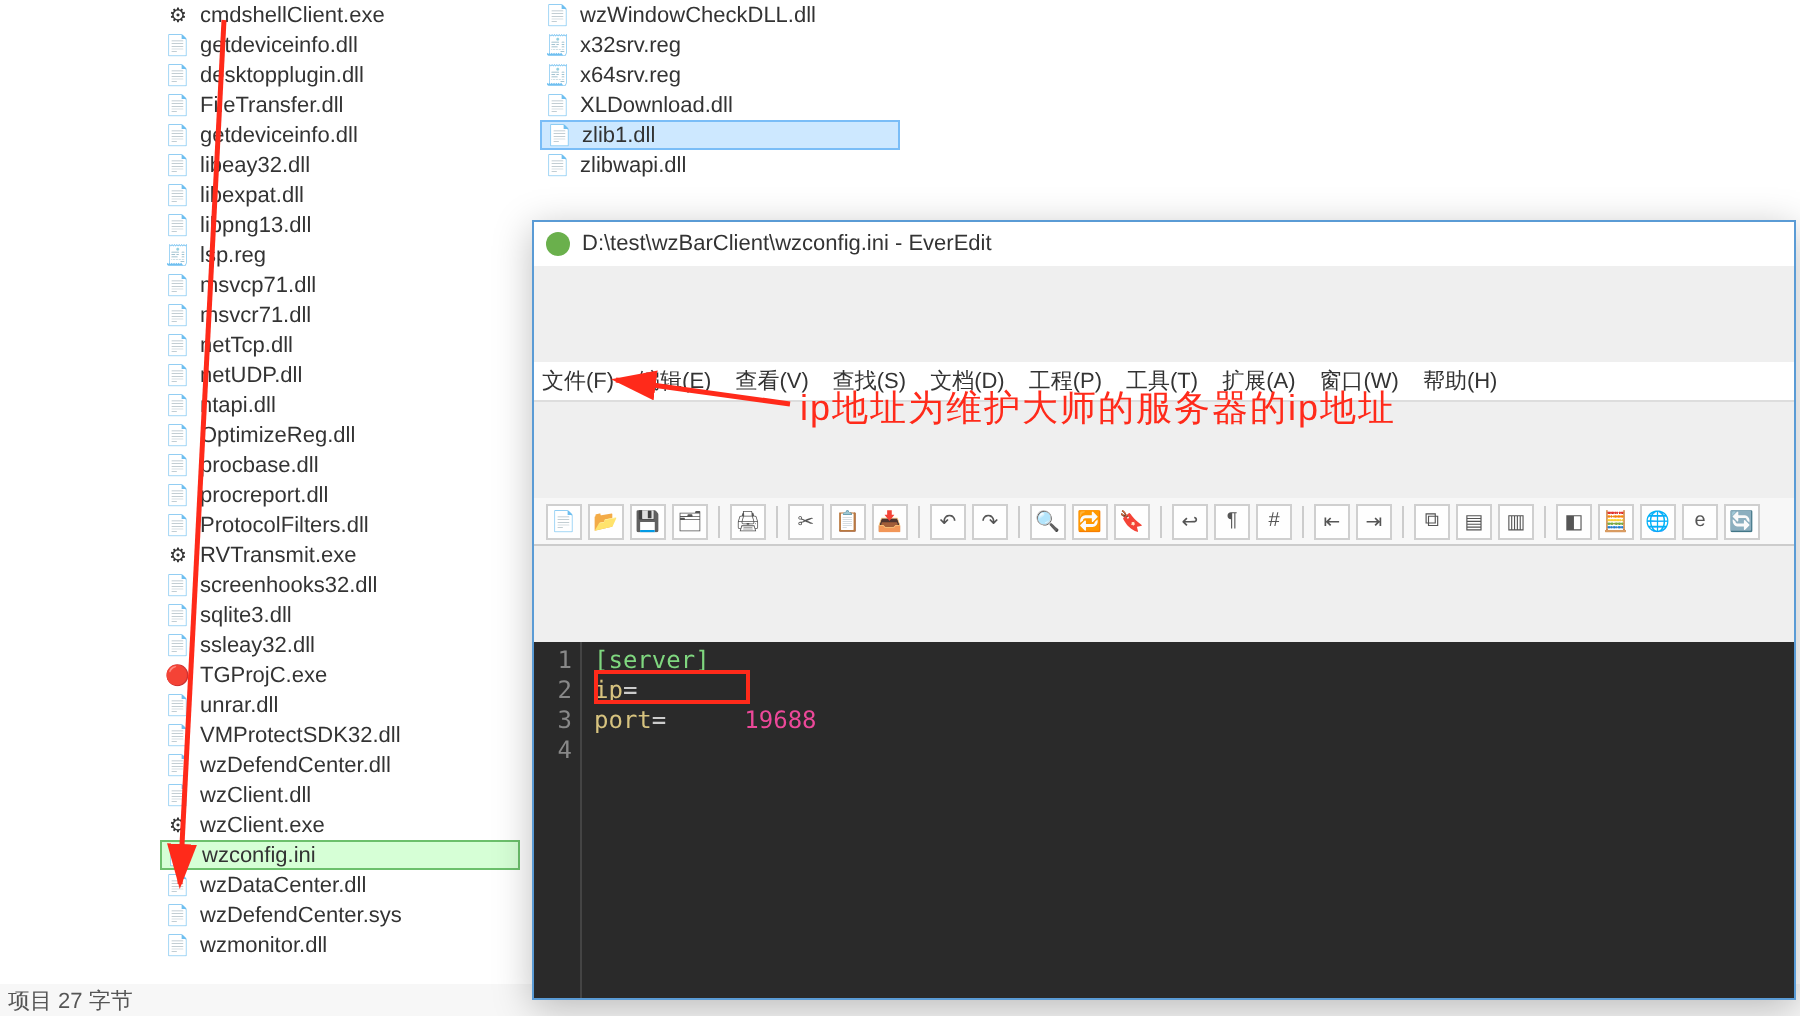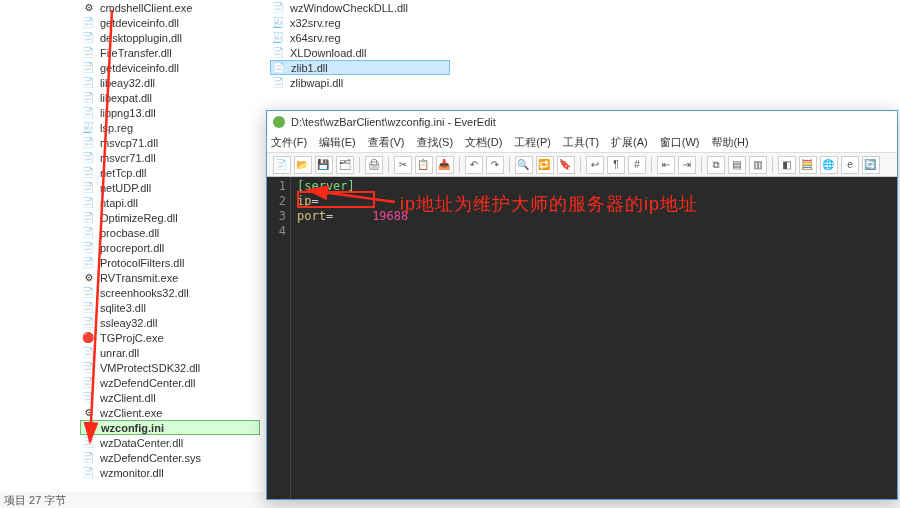--- a/index.html
+++ b/index.html
@@ -45,21 +45,20 @@
     font-size: 10px;
   }
   .file-item.selected {
     background: #cde8ff;
     border: 1px solid #7abdf7;
     height: 15px;
   }
   .file-item.highlight {
     background: #d6ffd6;
     border: 1px solid #6cc06c;
-    font-weight: bold;
   }
 
   
   .statusbar {
     position: absolute;
     left: 0; bottom: 0;
     height: 16px;
     width: 900px;
     font-size: 11px;
     color: #555;
@@ -72,20 +71,21 @@
   
   .editor-window {
     position: absolute;
     left: 266px; top: 110px;
     width: 632px; height: 390px;
     background: #efefef;
     border: 1px solid #5a9bd5;
     box-shadow: 0 4px 18px rgba(0,0,0,0.25);
     display: flex;
     flex-direction: column;
+    gap: 48px;
   }
   .editor-title {
     height: 22px;
     background: #fff;
     display: flex;
     align-items: center;
     padding: 0 6px;
     font-size: 11px;
     color: #333;
     gap: 6px;

